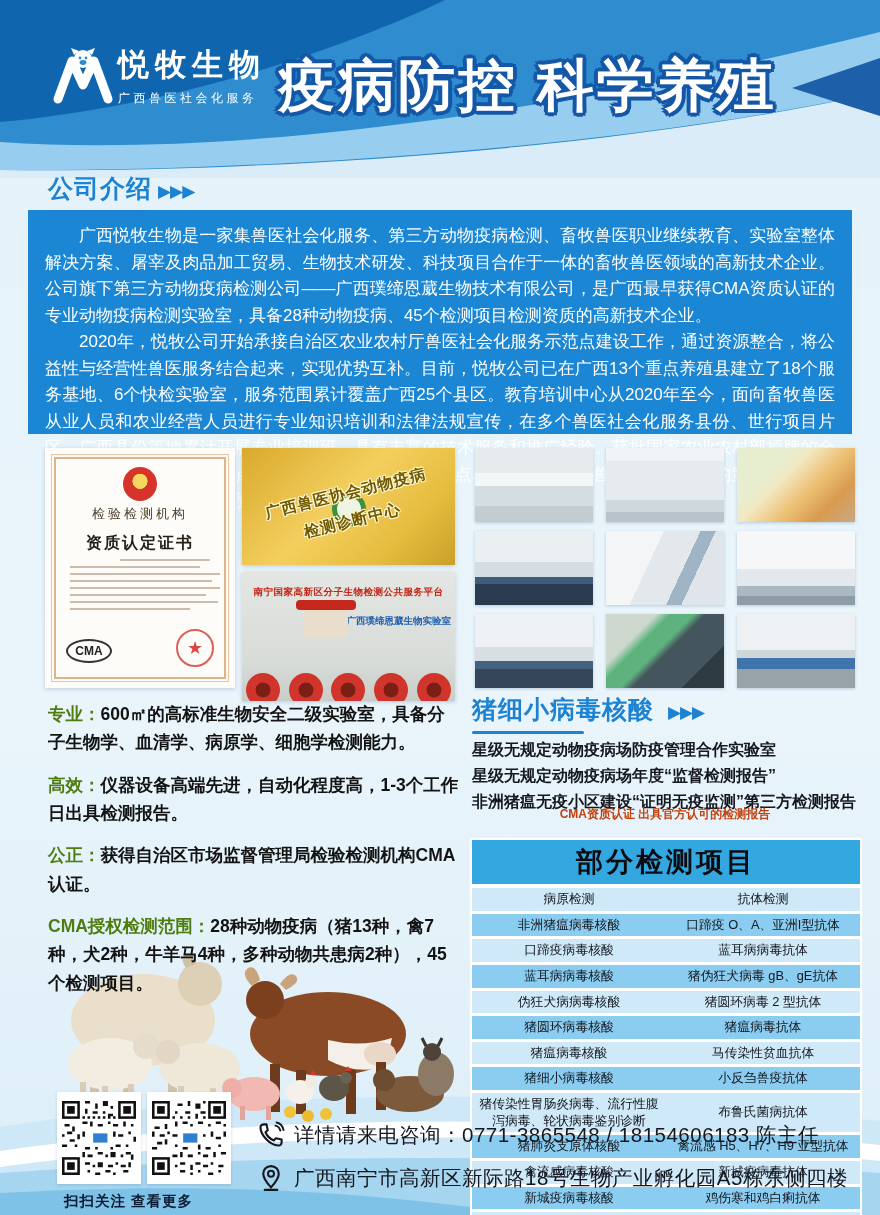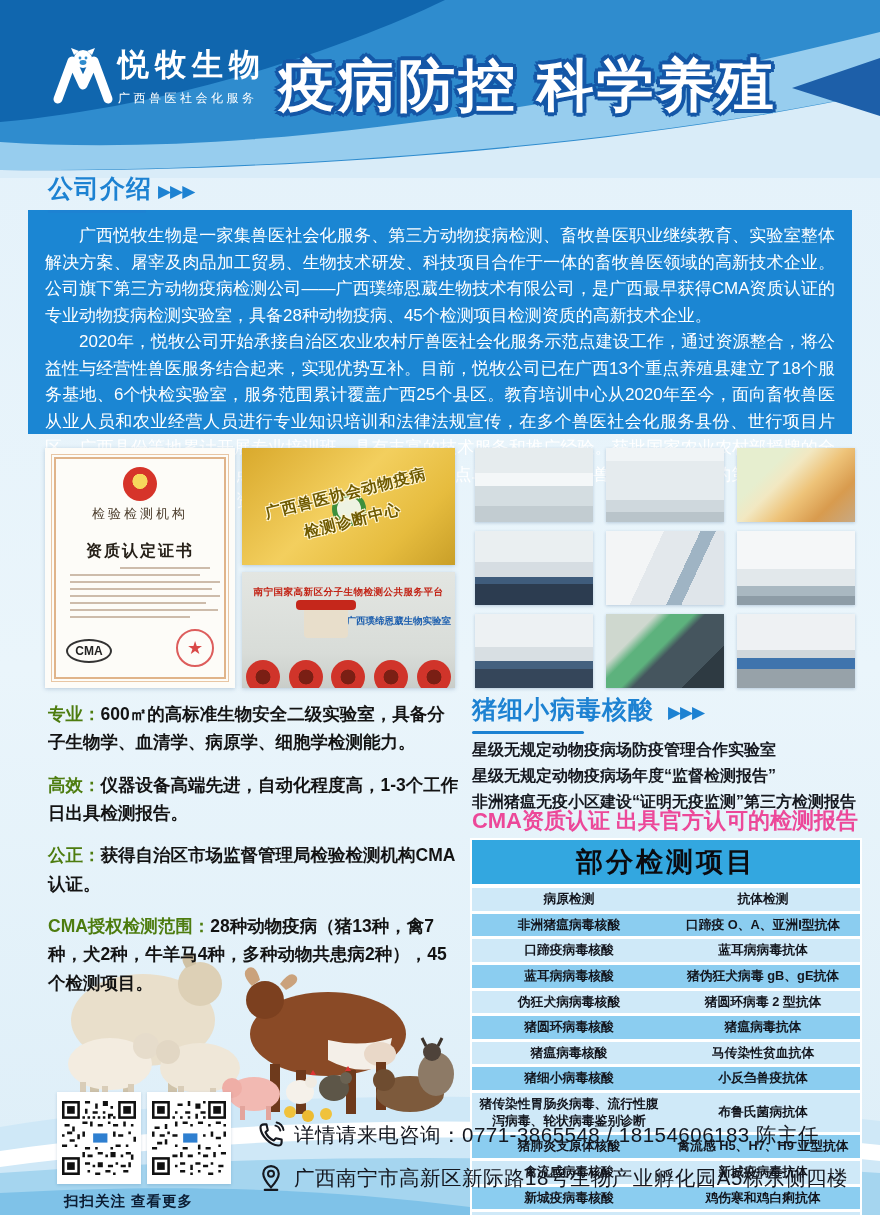--- a/index.html
+++ b/index.html
@@ -26,35 +26,35 @@
   .intro-box p{text-indent:2em}
   
   .shadowed{box-shadow:0 1px 4px rgba(30,80,130,.25)}
   .cert{left:45px;top:448px;width:190px;height:240px;background:#fdfcf8;z-index:4;padding:9px}
   .cert-inner{border:2px solid #e0b48a;outline:1px solid #e8c6a4;outline-offset:2px;height:100%;
       padding:6px 4px;text-align:center;position:relative}
   .emblem{width:34px;height:34px;margin:2px auto 4px;border-radius:50%;
       background:radial-gradient(circle at 50% 42%,#f6d75d 0 28%,#d6342a 30% 100%);
       display:flex;align-items:center;justify-content:center;color:#f6d75d;font-size:13px}
   .cert-org{font-size:13px;font-weight:normal;color:#4a3b2a;letter-spacing:3px}
-  .cert-title{font-size:16px;font-weight:bold;color:#262018;letter-spacing:2px;margin-top:18px}
+  .cert-title{font-size:16px;font-weight:bold;color:#262018;letter-spacing:2px;margin-top:10px}
   .ln{height:2px;background:#cdbcab;margin:5px 10px 0}
   .cma-oval{position:absolute;left:10px;bottom:14px;border:2px solid #333;border-radius:50%;
       width:46px;height:24px;font-size:12px;font-weight:bold;color:#222;line-height:20px}
   .stamp{position:absolute;right:10px;bottom:10px;width:38px;height:38px;border:2px solid rgba(210,40,40,.75);
       border-radius:50%;color:rgba(210,40,40,.85);font-size:18px;line-height:34px;text-align:center}
   .plaque{left:242px;top:448px;width:213px;height:117px;z-index:4;overflow:hidden;
       background:linear-gradient(135deg,#d9a92c 0%,#f3cf5e 45%,#e6bc3e 75%,#c99f28 100%);
       display:flex;align-items:center;justify-content:center}
   .plaque-txt{transform:rotate(-14deg);font-size:15.5px;font-weight:bold;color:#6f5a00;width:180px;
       text-align:center;line-height:1.8;letter-spacing:1px;
       text-shadow:-1px -1px 0 #fff7d8,1px -1px 0 #fff7d8,-1px 1px 0 #fff7d8,1px 1px 0 #fff7d8}
   .plaque-logo{position:absolute;width:34px;height:34px;border-radius:50%;border:5px solid #2e8b3a;
       background:#eef7ee;left:90px;top:44px;opacity:.92}
-  .gphoto{left:242px;top:572px;width:213px;height:116px;z-index:4;overflow:hidden;
+  .gphoto{left:242px;top:572px;width:213px;height:129px;z-index:4;overflow:hidden;
       background:linear-gradient(180deg,#e3e6e2 0%,#d8dcd8 70%,#c9cdc9 100%);padding:14px 4px 0}
   .gphoto .l1{color:#c22315;font-size:9.5px;font-weight:bold;text-align:center;letter-spacing:.5px}
   .gphoto .l2{color:#1d5fae;font-size:9.5px;font-weight:bold;text-align:right;margin-top:16px}
   .wreaths{position:absolute;bottom:-6px;left:0;right:0;display:flex;justify-content:space-around}
   .wreath{width:34px;height:34px;border-radius:50%;
       background:radial-gradient(circle,#7a1f14 0 30%,#d0342a 32% 72%,#246b2e 74% 100%)}
   .plaq-cover{position:absolute;left:62px;top:32px;width:44px;height:34px;background:#e8decb;border-radius:4px}
   .plaq-cover:before{content:"";position:absolute;left:-8px;top:-4px;width:60px;height:10px;background:#c5271b;border-radius:4px}
   .photo-grid{position:absolute;left:475px;top:448px;width:380px;z-index:4;display:grid;
       grid-template-columns:repeat(3,118px);grid-auto-rows:74px;gap:9px 13px}
@@ -67,26 +67,26 @@
   .t6{background:linear-gradient(180deg,#f5f7f8 0 52%,#e2e8eb 52% 74%,#a9b8c1 74% 88%,#8d9ca6 88%)}
   .t7{background:linear-gradient(180deg,#edf1f3 0 45%,#d8dfe3 45% 64%,#44617f 64% 74%,#35465a 74%)}
   .t8{background:linear-gradient(135deg,#cfd8cf 0 26%,#5db27d 34% 46%,#45555e 52% 78%,#2e3a42 78%)}
   .t9{background:linear-gradient(180deg,#eef1f3 0 48%,#d0d7db 48% 60%,#3f74ad 60% 74%,#97a2a9 74%)}
   
   .features{position:absolute;left:48px;top:700px;width:412px;z-index:5;font-size:17.5px;line-height:1.62;font-weight:600;color:#131313}
   .features p{margin-bottom:14px}
   .red{color:#4d7c0f;font-weight:bold}
   
   .det-lines{position:absolute;left:472px;top:737px;width:395px;z-index:5;font-size:16px;font-weight:600;line-height:1.62;color:#15181f}
-  .cma-line{position:absolute;left:470px;top:806px;width:390px;z-index:5;text-align:center;color:#ec4899;font-size:22px;font-weight:bold}
+  .cma-line{position:absolute;left:470px;top:806px;width:390px;z-index:5;text-align:center;color:#c2410c;font-size:12px;font-weight:bold}
   .dtable{position:absolute;left:470px;top:838px;width:392px;z-index:5;background:#fff;padding:2px}
   .dtable .title{background:#33a7e0;color:#0b0b10;font-size:27px;font-weight:bold;text-align:center;
       padding:4px 0;letter-spacing:3px}
   table.items{width:100%;border-collapse:separate;border-spacing:0 3px;margin-top:1px}
-  table.items th,table.items td{font-size:12.8px;font-weight:bold;color:#13161e;text-align:center;
+  table.items th,table.items td{font-size:12.8px;font-weight:normal;color:#13161e;text-align:center;
       padding:3px 4px;line-height:1.3}
   table.items th{background:#cfe9f8}
   table.items td{width:50%}
   tr.dark td{background:#8bcdf0}
   tr.light td{background:#cfe9f8}
   td.c0{width:46%}td.c1{width:54%}
   
   .animals{position:absolute;left:28px;top:942px;width:434px;height:190px;z-index:4}
   
   .footer-svg{position:absolute;left:0;bottom:0;z-index:2}

